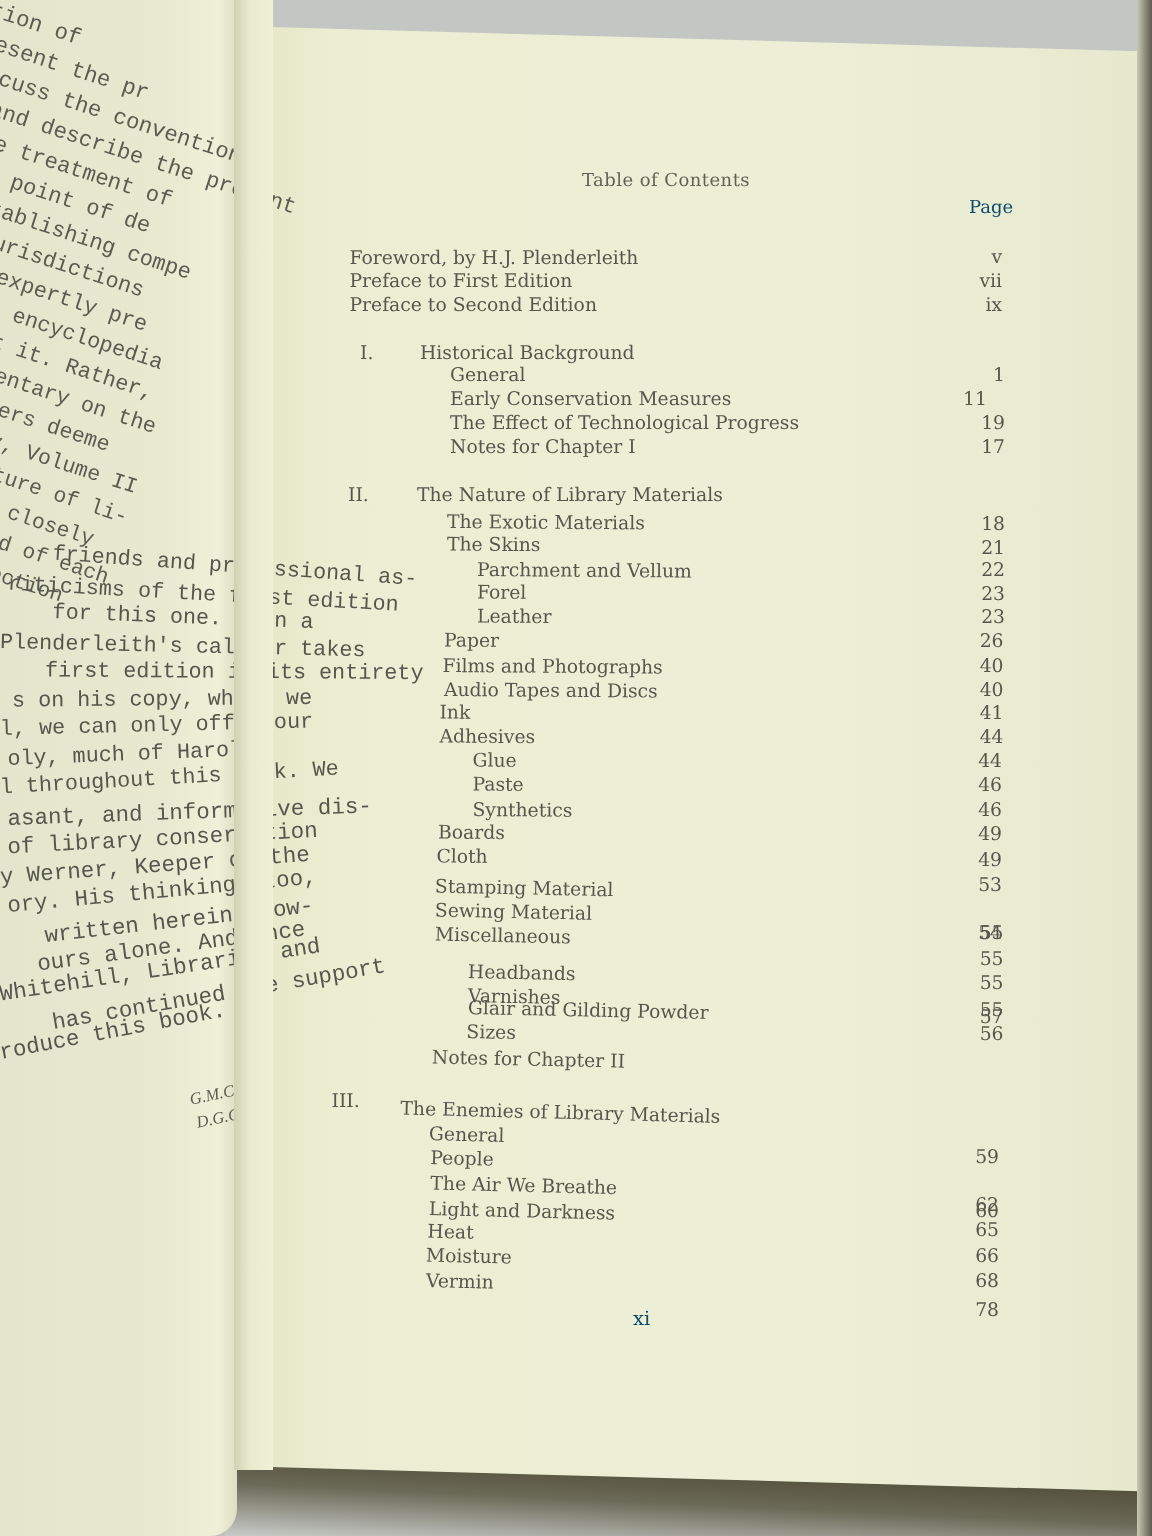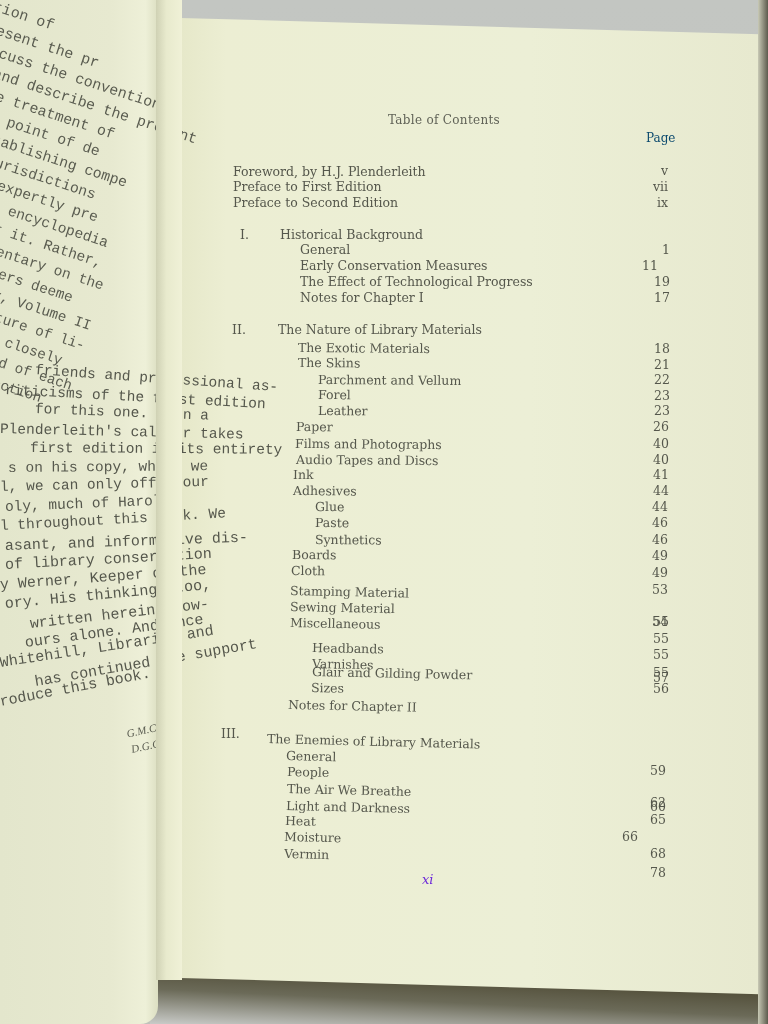--- a/index.html
+++ b/index.html
@@ -63,21 +63,21 @@
     font-family:"DejaVu Serif", serif; font-size:12.5px; color:#55574c;
   }
   .toc-title {
     position:absolute; left:388px; top:113px; font-size:12px; color:#606257;
     letter-spacing:0.3px;
   }
   .page-col-header { position:absolute; left:646px; top:131px; font-size:12px; color:#0c4a6e; }
   .row { position:absolute; white-space:nowrap; }
   .pg { position:absolute; white-space:nowrap; text-align:right; width:40px; }
   .roman { position:absolute; white-space:nowrap; }
-  .folio { position:absolute; left:422px; top:872px; font-size:13px; color:#6d28d9;font-style:italic; }
+  .folio { position:absolute; left:422px; top:872px; font-size:13px; color:#0c4a6e; }
 </style>
 </head>
 <body>
 
 <div class="backdrop"></div>
 <div class="right-shadow"></div>
 <div class="right-page"></div>
 <div class="right-edge"></div>
 
 <div class="left-page">
@@ -201,21 +201,21 @@
       <div class="row" style="left: 267px; top: 731px; transform: rotate(1.5deg); transform-origin: left center;">The Enemies of Library Materials</div>
       <div class="row" style="left: 286px; top: 748px; transform: rotate(1.4deg); transform-origin: left center;">General</div>
       <div class="pg" style="left: 626px; top: 763px;">59</div>
       <div class="row" style="left: 287px; top: 764px; transform: rotate(1.4deg); transform-origin: left center;">People</div>
       <div class="pg" style="left: 626px; top: 799px;">60</div>
       <div class="row" style="left: 287px; top: 781px; transform: rotate(1.4deg); transform-origin: left center;">The Air We Breathe</div>
       <div class="pg" style="left: 626px; top: 795px;">62</div>
       <div class="row" style="left: 286px; top: 798px; transform: rotate(1.4deg); transform-origin: left center;">Light and Darkness</div>
       <div class="pg" style="left: 626px; top: 812px;">65</div>
       <div class="row" style="left: 285px; top: 813px; transform: rotate(1.4deg); transform-origin: left center;">Heat</div>
-      <div class="pg" style="left: 598px; top: 829px;">66</div>
+      <div class="pg" style="left: 626px; top: 829px;">66</div>
       <div class="row" style="left: 284px; top: 829px; transform: rotate(1.4deg); transform-origin: left center;">Moisture</div>
       <div class="pg" style="left: 626px; top: 846px;">68</div>
       <div class="row" style="left: 284px; top: 846px; transform: rotate(1.4deg); transform-origin: left center;">Vermin</div>
       <div class="pg" style="left: 626px; top: 865px;">78</div>
     </div>
 
   <div class="folio">xi</div>
 </div>
 
 </body></html>

